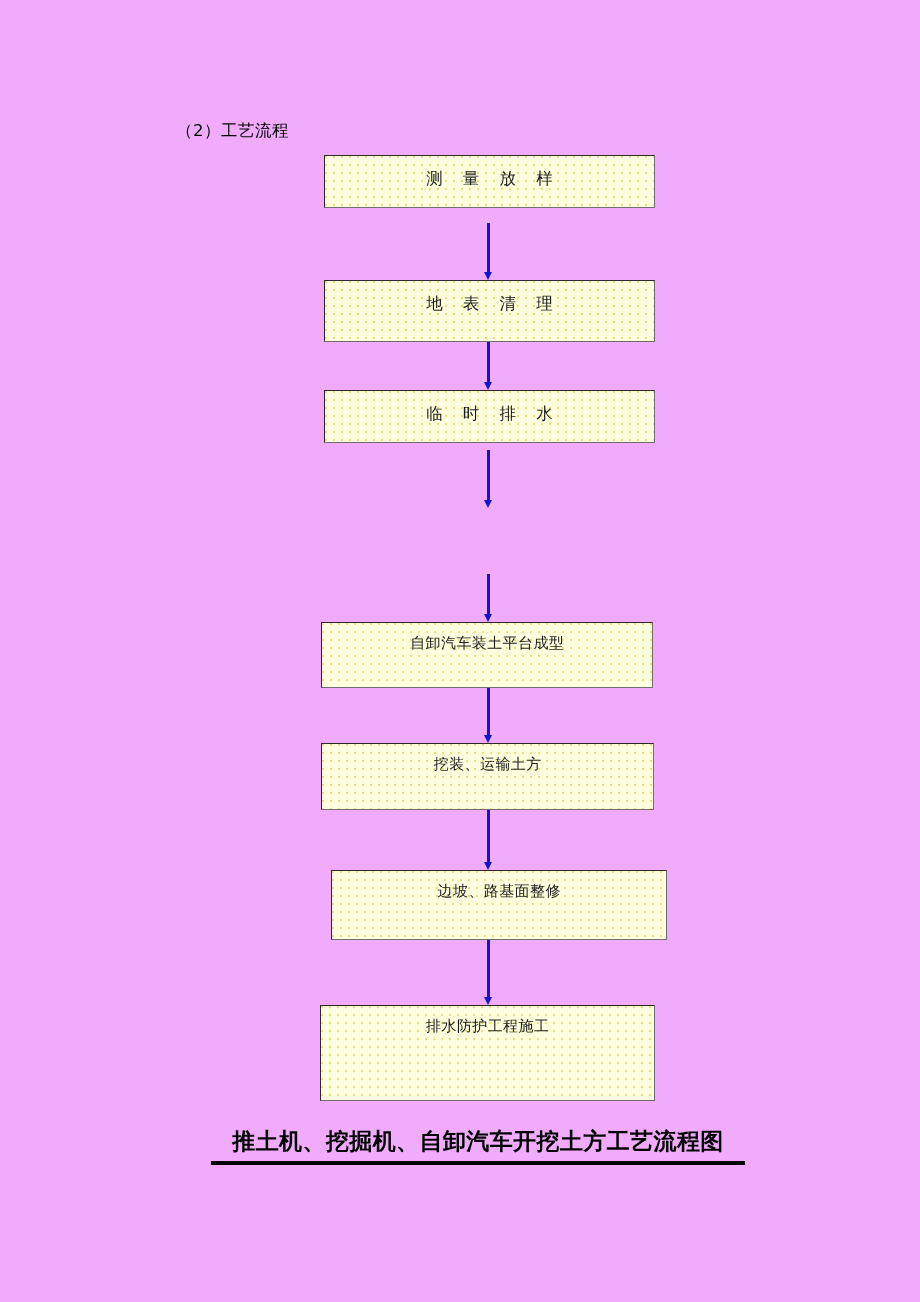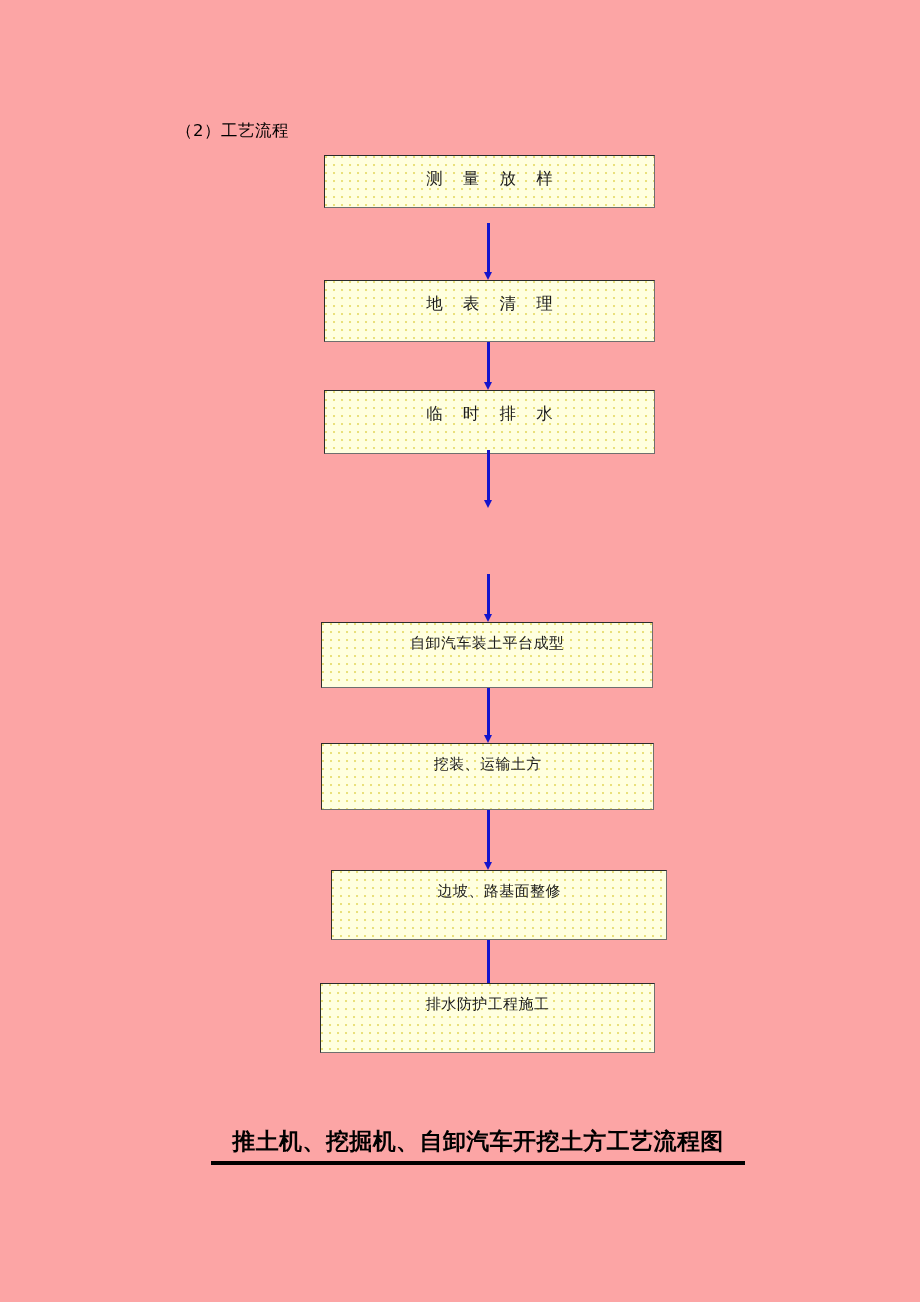--- a/index.html
+++ b/index.html
@@ -13,21 +13,21 @@
     position: relative;
     font-family: "DejaVu Sans", sans-serif;
     overflow: hidden;
   }
 
   #page {
     position: absolute;
     left: 0; top: 0;
     width: 920px;
     height: 1302px;
-    background: #fca5a5;
+    background: #f0abfc;
   }
 
   
   .section-heading {
     position: absolute;
     left: 176px;
     top: 120px;
     font-family: "DejaVu Sans", sans-serif;
     font-size: 16.5px;
     line-height: 22px;
@@ -144,21 +144,21 @@
     </div>
 
     <div class="node spaced" style="left:324px; top:280px; width:331px; height:62px;">
       <div class="node-label">地 表 清 理</div>
     </div>
     <div class="arrow" style="left:484px; top:342px; height:48px;">
       <div class="shaft" style="height:40px;"></div>
       <div class="head"></div>
     </div>
 
-    <div class="node spaced" style="left:324px; top:390px; width:331px; height:64px;padding-left:45px;">
+    <div class="node spaced" style="left:324px; top:390px; width:331px; height:53px;padding-left:45px;">
       <div class="node-label">临 时 排 水</div>
     </div>
     <div class="arrow" style="left:484px; top:450px; height:58px;">
       <div class="shaft" style="height:50px;"></div>
       <div class="head"></div>
     </div>
 
     <div class="arrow" style="left:484px; top:574px; height:48px;">
       <div class="shaft" style="height:40px;"></div>
       <div class="head"></div>
@@ -181,21 +181,21 @@
     </div>
 
     <div class="node tight" style="left:331px; top:870px; width:336px; height:70px;">
       <div class="node-label">边坡、路基面整修</div>
     </div>
     <div class="arrow" style="left:484px; top:940px; height:65px;">
       <div class="shaft" style="height:57px;"></div>
       <div class="head"></div>
     </div>
 
-    <div class="node tight" style="left:320px; top:983px; width:335px; height:70px;text-decoration:underline;">
+    <div class="node tight" style="left:320px; top:1005px; width:335px; height:96px;text-decoration:underline;">
       <div class="node-label">排水防护工程施工</div>
     </div>
 
   </div>
 
   <div class="caption-wrap">
     <div class="caption-text">推土机、挖掘机、自卸汽车开挖土方工艺流程图</div>
     <div class="caption-rule"></div>
   </div>
 

